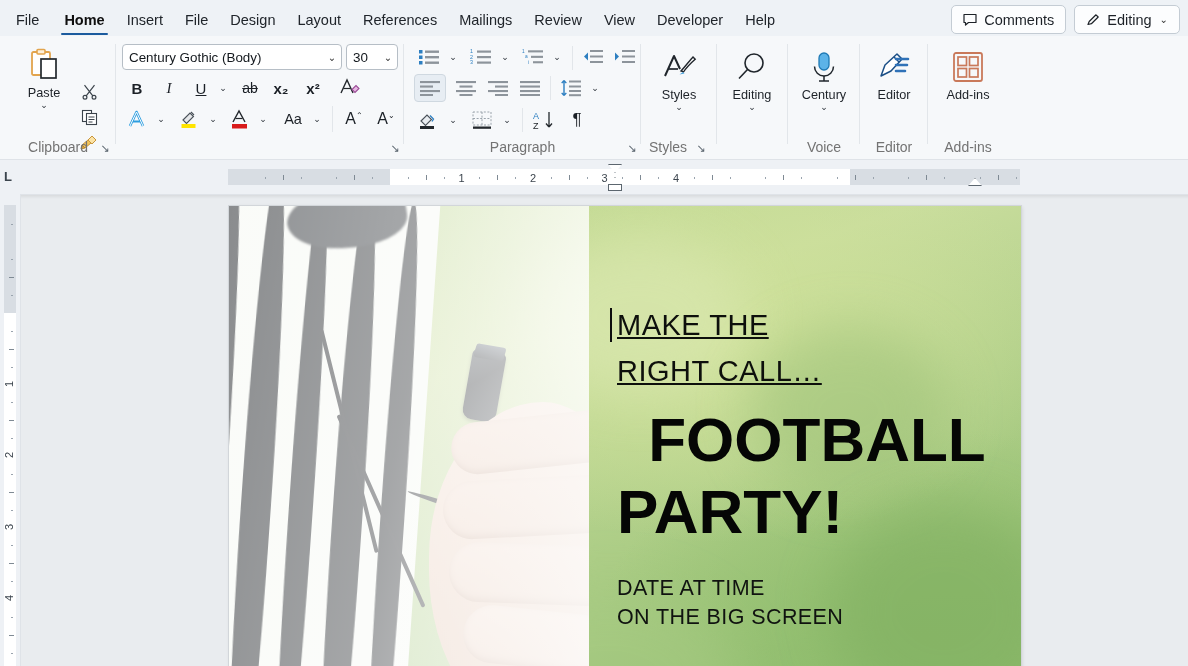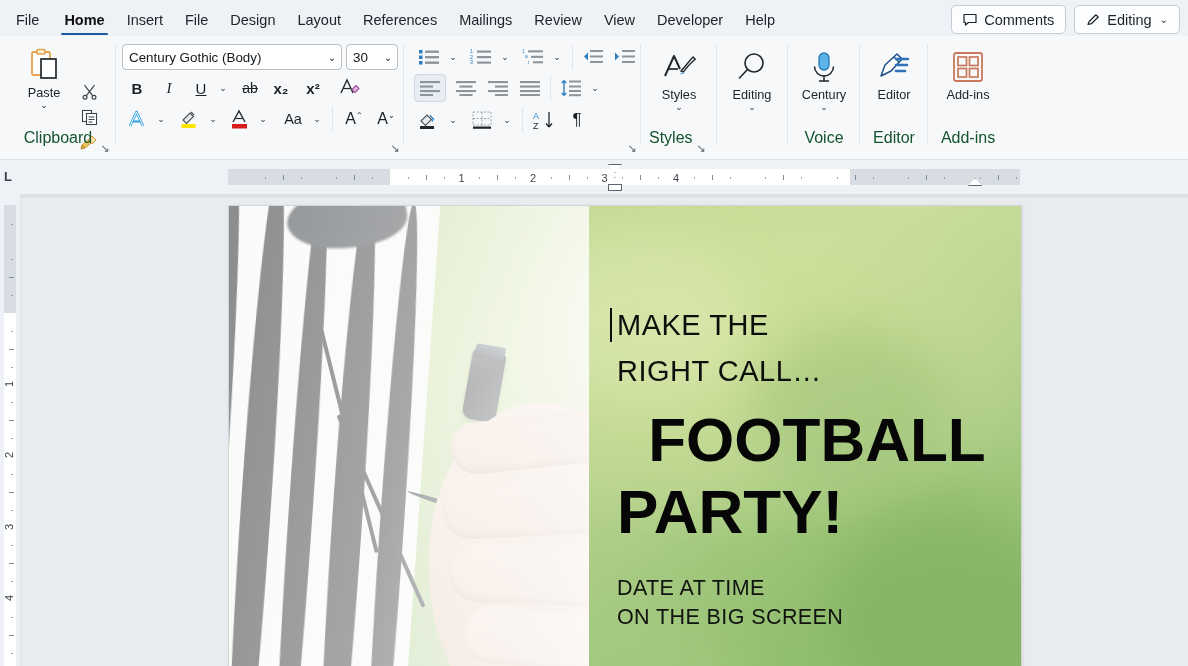--- a/index.html
+++ b/index.html
@@ -47,22 +47,22 @@
   .ribbon {
     position: absolute; top: 36px; left: 0; width: 1188px; height: 124px;
     background: #f6f8fa;
     border-bottom: 1px solid #dfe3e8;
   }
   .group { position: absolute; top: 0; height: 124px; }
   .group-sep {
     position: absolute; top: 8px; width: 1px; height: 100px; background: #e2e6ea;
   }
   .group-label {
-    position: absolute; bottom: 13px; left: 0; width: 100%;
-    text-align: center; font-size: 16px; color: #14532d;
+    position: absolute; bottom: 5px; left: 0; width: 100%;
+    text-align: center; font-size: 14px; color: #737373;
   }
   .dialog-launcher {
     position: absolute; bottom: 5px; width: 14px; height: 14px;
     color: #5a646e; font-size: 11px; line-height: 14px; text-align:center;
   }
 
   .btn { position: absolute; display:flex; align-items:center; justify-content:center;
          border-radius: 4px; cursor: default; }
   .btn.selected { background: #e7edf3; border: 1px solid #cfd8e0; }
   .chevdown { font-size: 9px; color: #2b3138; }
@@ -199,21 +199,21 @@
     background: linear-gradient(100deg, rgba(255,255,255,.50) 0%, rgba(255,255,255,.62) 45%, rgba(255,255,255,.80) 78%, rgba(255,255,255,.92) 100%);
   }
 
   .flyer-text { position:absolute; left:388px; top:96px; width:400px; }
   .cursor-bar {
     position:absolute; left:-7px; top:6px; width:2px; height:34px; background:#0e0e0e;
   }
   .fl-sub {
     font-family: "Liberation Sans", sans-serif;
     font-size: 29px; letter-spacing: .5px; line-height: 46px;
-    color:#0d0f0c; font-weight: 300;
+    color:#0d0f0c; font-weight: 300; text-decoration: underline;
   }
   .fl-big {
     font-family: "Liberation Sans", sans-serif;
     font-size: 62px; font-weight: bold; letter-spacing: 0px;
     line-height: 72px; color:#050605;
   }
   .fl-det {
     font-family: "Liberation Sans", sans-serif;
     font-size: 21.5px; letter-spacing: .4px; line-height: 28.5px;
     color:#101310; font-weight: 300;
@@ -519,20 +519,21 @@
         <svg width="24" height="20" viewBox="0 0 24 20">
           <text x="1" y="9" font-size="9" fill="#2d7fc1" font-family="Liberation Sans">A</text>
           <text x="1" y="18.5" font-size="9" fill="#23282d" font-family="Liberation Sans">Z</text>
           <path d="M17 2v15M17 17l-3-3.5M17 17l3-3.5" stroke="#23282d" stroke-width="1.3" fill="none"></path>
         </svg>
       </div>
       <div class="btn" style="left:160px; top:70px; width:26px; height:28px;">
         <span style="font-size:17px; color:#1b2026;">¶</span>
       </div>
 
+      <div class="group-label">Paragraph</div>
       <div class="dialog-launcher" style="left:221px;">↘</div>
       <div class="group-sep" style="left:236px;"></div>
     </div>
 
     <div class="group" style="left:641px; width:76px;">
       <div class="bigbtn" style="left:8px; top:10px;">
         <div class="bi">
           <svg width="36" height="36" viewBox="0 0 36 36">
             <path d="M4 27L13 7l6 13" stroke="#20262c" stroke-width="2" fill="none" stroke-linejoin="round"></path>
             <path d="M7.5 20h9.5" stroke="#20262c" stroke-width="1.7"></path>

